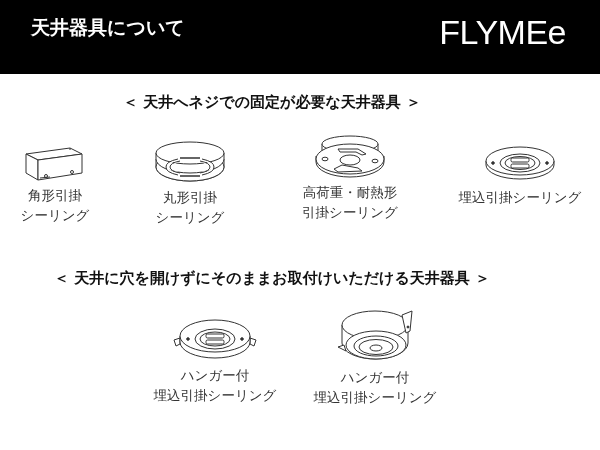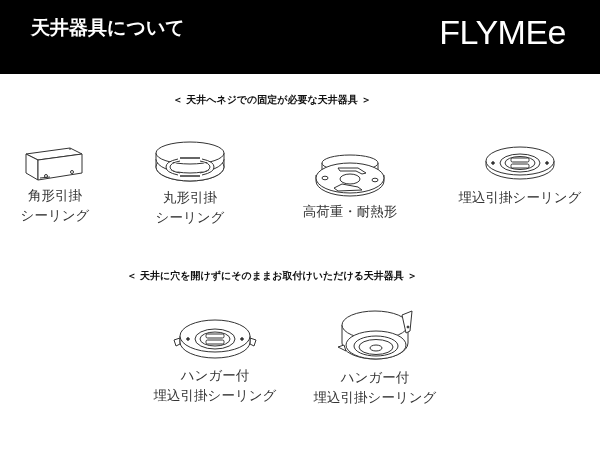--- a/index.html
+++ b/index.html
@@ -11,21 +11,21 @@
     position: absolute; left: 0; top: 0; width: 600px; height: 74px; background: #000;
   }
   .header-title {
     position: absolute; left: 31px; top: 15px; color: #fff; font-size: 19px; font-weight: bold; letter-spacing: 0px;
   }
   .brand {
     position: absolute; right: 34px; top: 13px; color: #fff; font-family: "Liberation Sans", sans-serif;
     font-size: 34px; letter-spacing: -0.5px;
   }
   .section-title {
-    position: absolute; left: 0; width: 544px; text-align: center; font-size: 10px; font-weight: bold; color: #111;
+    position: absolute; left: 0; width: 544px; text-align: center; font-size: 15px; font-weight: bold; color: #111;
   }
   .item { position: absolute; text-align: center; }
   .item svg { display: block; margin: 0 auto; }
   .label {
     font-size: 13.5px; line-height: 20px; color: #333; white-space: nowrap;
   }
 </style>
 </head>
 <body>
 
@@ -68,35 +68,36 @@
       <path d="M18,30 A20,7 0 0 1 28,24"></path>
       <path d="M48,24 A20,7 0 0 1 58,30"></path>
       <path d="M58,30 A20,7 0 0 1 48,36"></path>
       <path d="M28,36 A20,7 0 0 1 18,30"></path>
     </g>
   </svg>
   <div class="label">丸形引掛</div>
   <div class="label">シーリング</div>
 </div>
 
-<div class="item" style="left:295px; top:151px; width:110px;">
+<div class="item" style="left:295px; top:132px; width:110px;">
   <svg width="76" height="50" viewBox="0 0 76 50">
     <g fill="#fff" stroke="#333" stroke-width="1">
       <path d="M10,12 L10,20 L66,20 L66,12"></path>
       <ellipse cx="38" cy="12" rx="28" ry="8"></ellipse>
       <path d="M4,24 L4,30 A34,15 0 0 0 72,30 L72,24"></path>
       <ellipse cx="38" cy="27" rx="34" ry="15"></ellipse>
       <ellipse cx="38" cy="28" rx="10" ry="5"></ellipse>
       <ellipse cx="13" cy="27" rx="3" ry="1.8"></ellipse>
       <ellipse cx="63" cy="29" rx="3" ry="1.8"></ellipse>
       <path d="M26,17 L46,17 L54,22 L50,23 L44,20 L28,20 Z"></path>
       <path d="M22,37 L30,33 L46,36 L50,39 L26,40 Z"></path>
     </g>
   </svg>
   <div class="label">高荷重・耐熱形</div>
+  <div class="label">引掛シーリング</div>
 </div>
 
 <div class="item" style="left:450px; top:137px; width:140px;">
   <svg width="76" height="50" viewBox="0 0 76 50">
     <g fill="#fff" stroke="#333" stroke-width="1">
       <path d="M4,24 L4,28 A34,14 0 0 0 72,28 L72,24"></path>
       <ellipse cx="38" cy="24" rx="34" ry="14"></ellipse>
       <ellipse cx="38" cy="26" rx="20" ry="9"></ellipse>
       <ellipse cx="38" cy="26" rx="15" ry="6.5"></ellipse>
       <rect x="29" y="21" width="18" height="4" rx="1.5"></rect>

